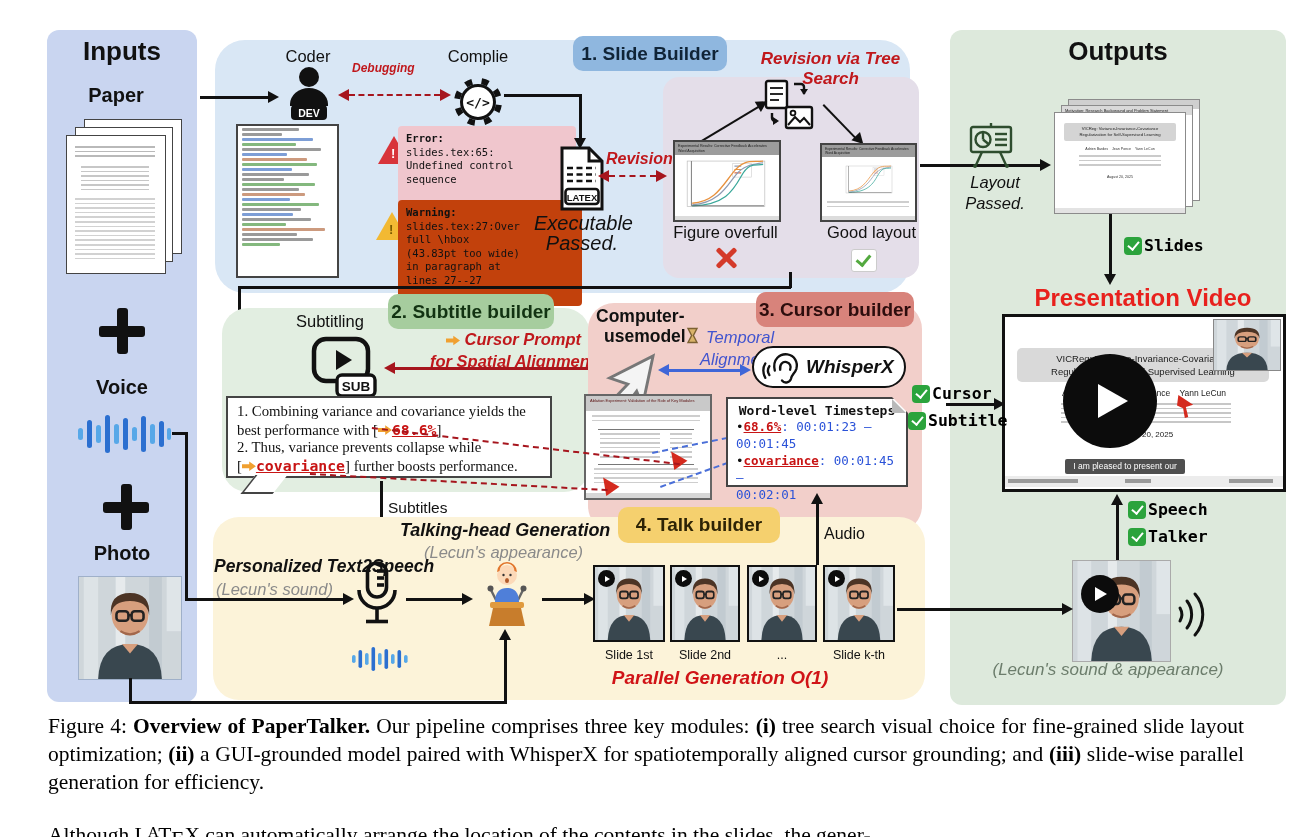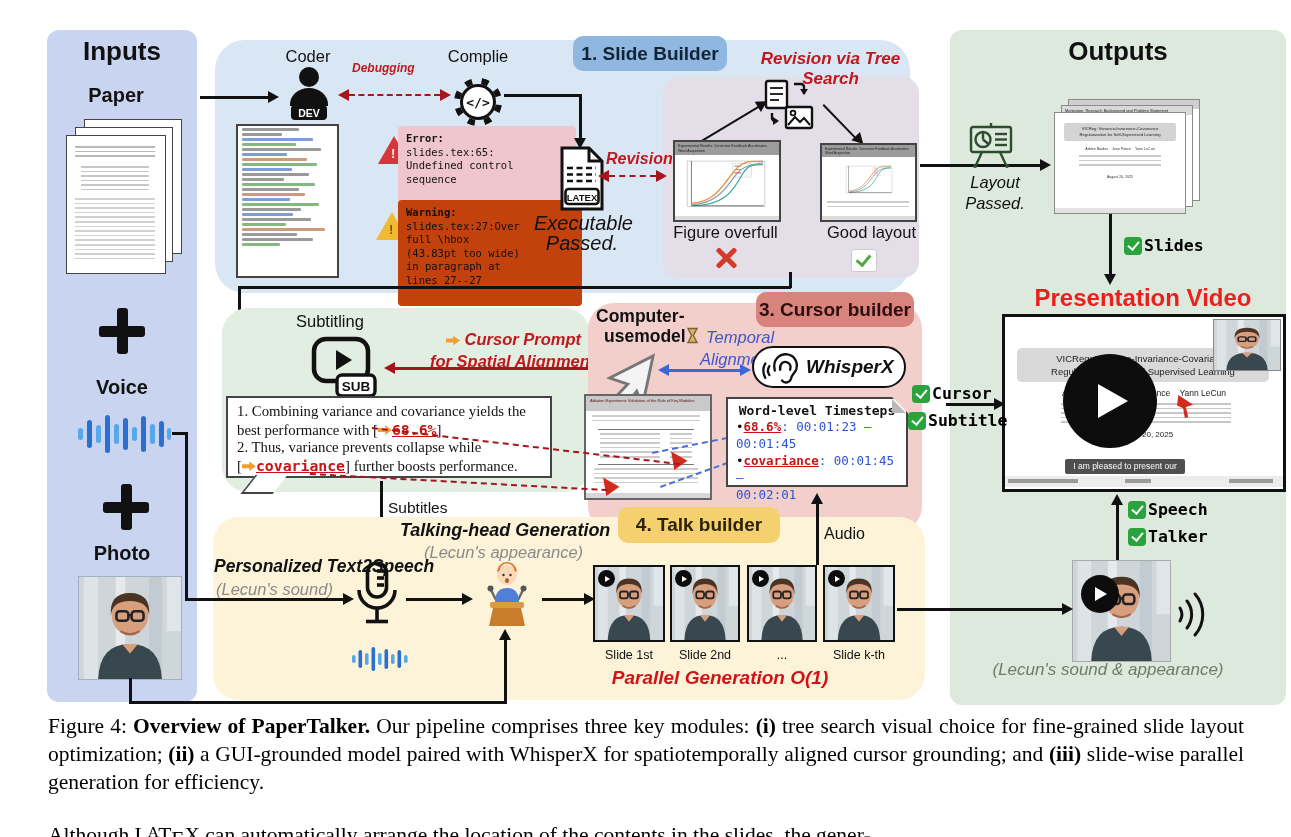--- a/index.html
+++ b/index.html
@@ -366,20 +366,21 @@
   <svg class="abs" style="left:1174px;top:586px;" width="34" height="56" viewBox="0 0 34 56">
     <g fill="none" stroke="#111" stroke-width="3" stroke-linecap="round">
       <path d="M6,22 a13,13 0 0 1 0,13"></path>
       <path d="M13,15 a22,22 0 0 1 0,27"></path>
       <path d="M21,8 a31,31 0 0 1 0,41"></path>
     </g>
   </svg>
   <div class="lbl ital ctr" style="left:958px;top:660px;width:300px;font-size:17px;color:#6c7d6c;">(Lecun's sound &amp; appearance)</div>
 
   <div class="panel" style="left:222px;top:308px;width:368px;height:184px;background:#e2eee1;"></div>
+  <div class="badge" style="left:388px;top:294px;width:166px;height:35px;background:#a6cd9e;color:#123312;">2. Subtitle builder</div>
   <div class="lbl" style="left:296px;top:312px;">Subtitling</div>
   <svg class="abs" style="left:310px;top:334px;" width="70" height="66" viewBox="0 0 70 66">
     <rect x="4" y="5" width="54" height="42" rx="12" fill="none" stroke="#111" stroke-width="4.5"></rect>
     <polygon points="26,16 26,36 42,26" fill="#111"></polygon>
     <rect x="27" y="41" width="38" height="21" rx="5" fill="#fff" stroke="#111" stroke-width="3.4"></rect>
     <text x="46" y="57" text-anchor="middle" font-size="13.5" font-weight="bold" font-family="Liberation Sans,sans-serif" fill="#111">SUB</text>
   </svg>
   <div class="lbl bold ital redtxt" style="left:446px;top:330px;font-size:16.5px;">
     <span class="finger"></span> <span>Cursor Prompt</span>
   </div>

